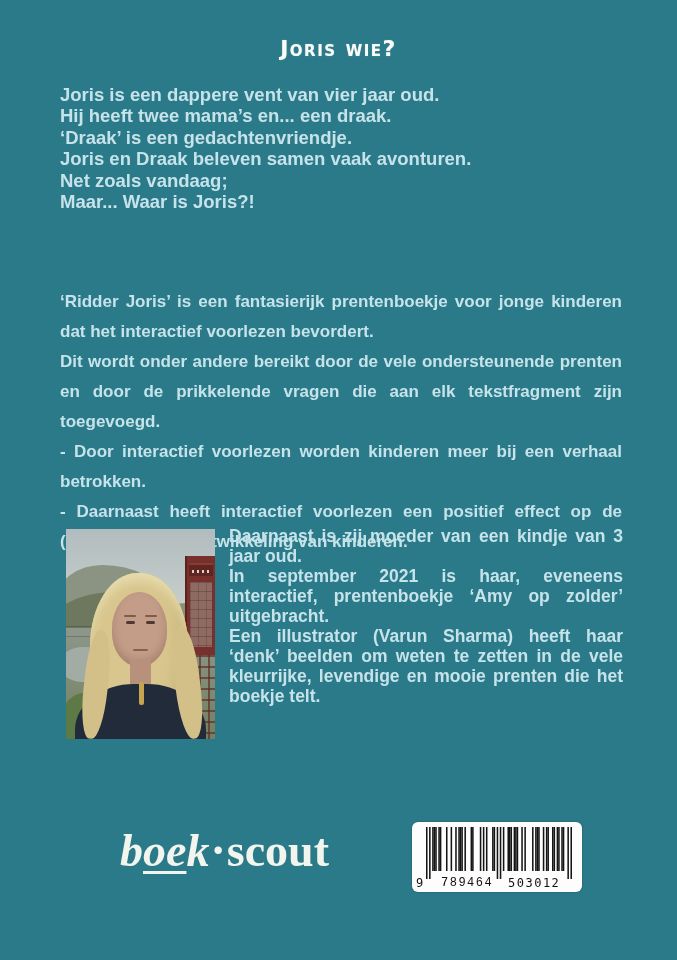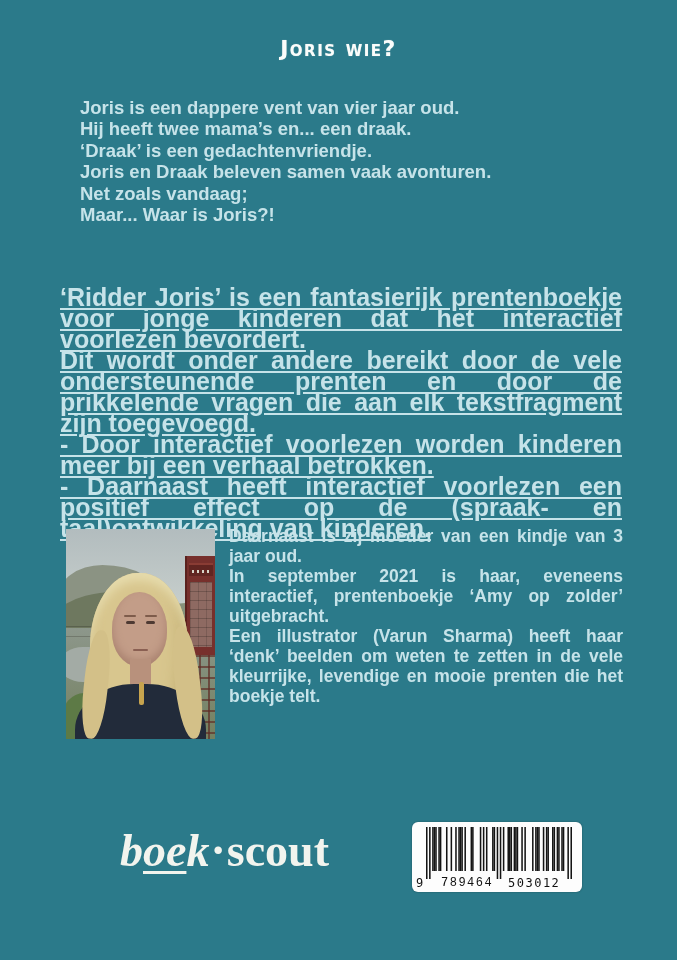--- a/index.html
+++ b/index.html
@@ -20,26 +20,26 @@
     font-family: "DejaVu Sans", sans-serif;
     font-weight: 800; font-variant: small-caps;
     letter-spacing: 1.5px; margin: 0;
     text-shadow: 0 0 1px rgba(255,255,255,.45);
   }
   .title-main { top: 36px; font-size: 22px; }
   .title-author { top: 497px; font-size: 21px; }
 
   
   .story {
-    position: absolute; left: 60px; top: 97px; width: 562px;
-    font-size: 18.5px; line-height: 21.4px; font-weight: 600; margin-left: 20px;
+    position: absolute; left: 60px; top: 84px; width: 562px;
+    font-size: 18.5px; line-height: 21.4px; font-weight: 600;
   }
   .about {
     position: absolute; left: 60px; top: 287px; width: 562px;
-    font-size: 25px; line-height: 21px; font-weight: 600; text-decoration: underline;
+    font-size: 17px; line-height: 30px; font-weight: 600;
   }
   .about .seg { text-align: justify; }
   .author-section {
     position: absolute; left: 66px; top: 526px; width: 557px;
     font-size: 17.5px; line-height: 20px; font-weight: 600;
   }
   .bio .seg { text-align: justify; }
 
   
   .photo {

